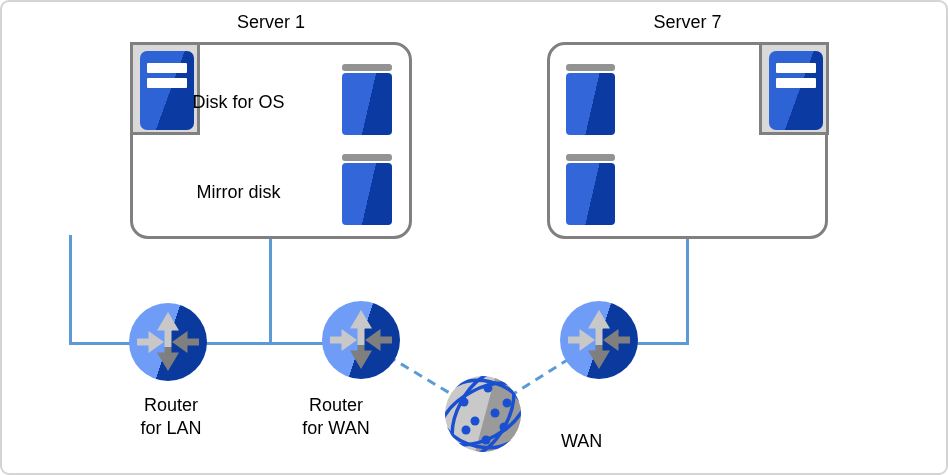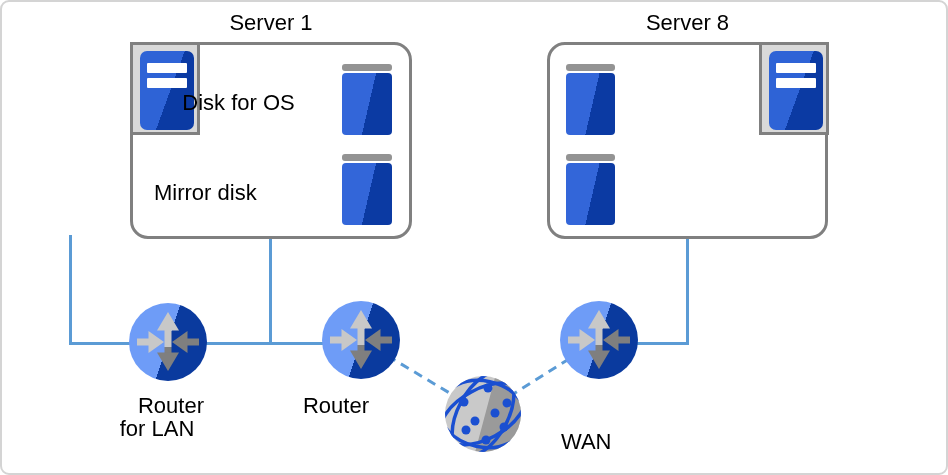--- a/index.html
+++ b/index.html
@@ -2,21 +2,21 @@
 <html><head>
 <meta charset="utf-8">
 <style>
   html,body{margin:0;padding:0;background:#fff;}
   body{font-family:"Liberation Sans",sans-serif;color:#000;}
   .canvas{
     position:relative;width:948px;height:475px;box-sizing:border-box;
     background:#ffffff;border:2px solid #d4d4d4;border-radius:9px;overflow:hidden;
   }
   .wires{position:absolute;left:0;top:0;width:948px;height:475px;z-index:1;}
-  .label{position:absolute;z-index:4;font-size:22px;line-height:23px;color:#000;white-space:nowrap;}
+  .label{position:absolute;z-index:4;font-size:18px;line-height:23px;color:#000;white-space:nowrap;}
   .centered{text-align:center;}
   .server-box{
     position:absolute;z-index:2;box-sizing:border-box;background:#ffffff;
     border:3px solid #808080;border-radius:18px;
   }
   .server-frame{
     position:absolute;z-index:3;box-sizing:border-box;background:#d9d9d9;
     border:3px solid #808080;
   }
   .server-chassis{
@@ -56,27 +56,27 @@
     <div class="server-chassis">
       <div class="server-bar" style="top:12px;"></div>
       <div class="server-bar" style="top:27px;"></div>
     </div>
   </div>
   <div class="label" style="left:160px;top:89px;width:153px;text-align:center;">Disk for OS</div>
   <div class="disk" style="left:340px;top:62px;width:50px;height:71px;">
     <div class="disk-cap"></div>
     <div class="disk-body"></div>
   </div>
-  <div class="label" style="left:152px;top:179px;width:153px;text-align:left;">Mirror disk</div>
+  <div class="label" style="left:160px;top:179px;width:153px;text-align:center;">Mirror disk</div>
   <div class="disk" style="left:340px;top:152px;width:50px;height:71px;">
     <div class="disk-cap"></div>
     <div class="disk-body"></div>
   </div>
 
-  <div class="label centered" style="left:545px;top:9px;width:281px;">Server 8</div>
+  <div class="label centered" style="left:545px;top:9px;width:281px;">Server 7</div>
   <div class="server-box" style="left:545px;top:40px;width:281px;height:197px;"></div>
   <div class="server-frame" style="left:757px;top:40px;width:70px;height:93px;">
     <div class="server-chassis">
       <div class="server-bar" style="top:12px;"></div>
       <div class="server-bar" style="top:27px;"></div>
     </div>
   </div>
   <div class="disk" style="left:564px;top:62px;width:49px;height:71px;">
     <div class="disk-cap"></div>
     <div class="disk-body"></div>
@@ -129,22 +129,23 @@
       <g fill="#7F7F7F">
         <rect x="35.5" y="44" width="7" height="6"></rect>
         <polygon points="39,68 28,49.5 50,49.5"></polygon>
         <rect x="58" y="35.5" width="12" height="7"></rect>
         <polygon points="43,39 58.5,28 58.5,50"></polygon>
       </g>
     </svg>
   </div>
 
   <div class="label centered" style="left:99px;top:392px;width:140px;">Router</div>
-  <div class="label centered" style="left:85px;top:415px;width:140px;">for LAN</div>
+  <div class="label centered" style="left:99px;top:415px;width:140px;">for LAN</div>
   <div class="label centered" style="left:264px;top:392px;width:140px;">Router</div>
+  <div class="label centered" style="left:264px;top:415px;width:140px;">for WAN</div>
 
   <div class="globe" style="left:442px;top:373px;">
     <svg width="78" height="78" viewBox="0 0 78 78">
       <defs>
         <clipPath id="gclip">
             <circle cx="39" cy="39" r="38"></circle>
           </clipPath>
       </defs>
       <g clip-path="url(#gclip)">
         <rect x="0" y="0" width="78" height="78" fill="#C9C9C9"></rect>

